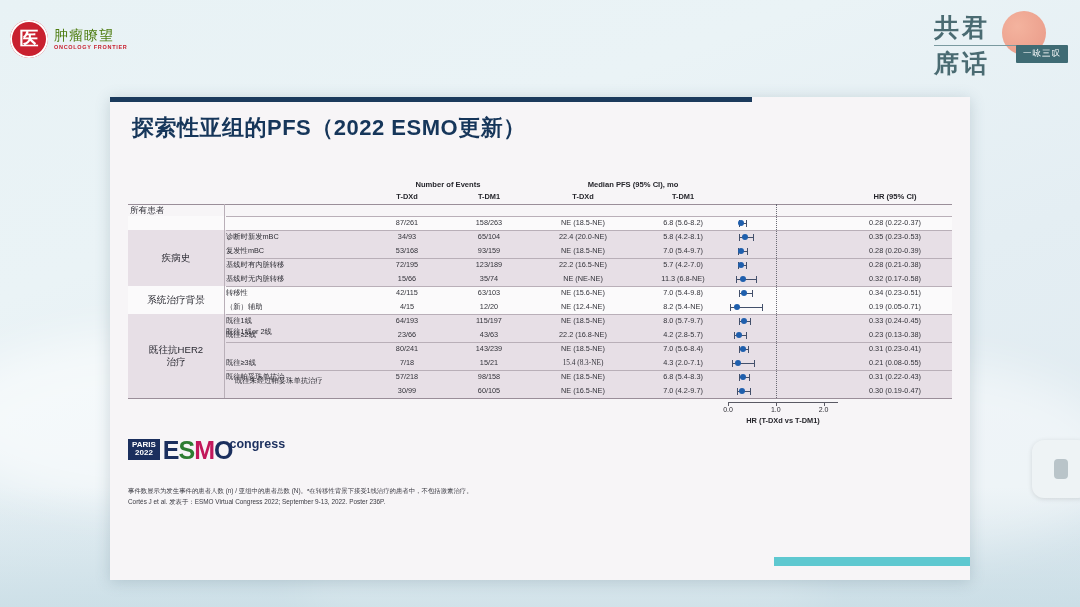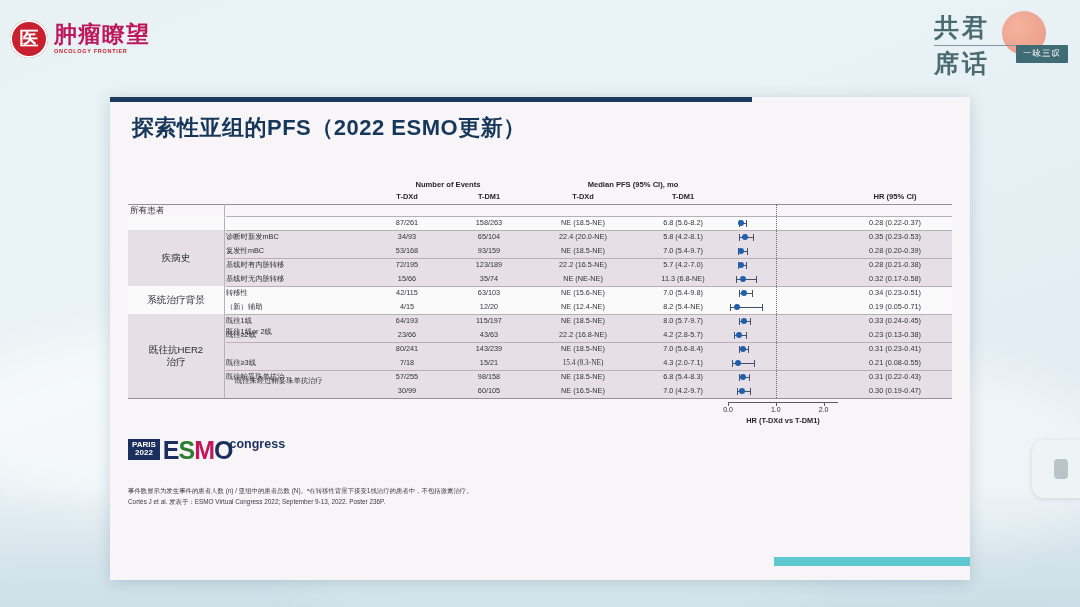--- a/index.html
+++ b/index.html
@@ -29,21 +29,21 @@
   
   .brand { position:absolute; left:10px; top:20px; display:flex; align-items:center; gap:6px; }
   .brand-seal {
     width:38px; height:38px; border-radius:50%;
     background:#c9202f; position:relative;
     box-shadow:0 0 0 2px #fff inset;
     display:flex; align-items:center; justify-content:center;
   }
   .brand-seal span { color:#fff; font-size:19px; font-weight:700; font-family:"Liberation Serif",serif; }
   .brand-txt { line-height:1; }
-  .brand-cn { font-size:23px; font-weight:700; color:#be185d; letter-spacing:1px; }
+  .brand-cn { font-size:14px; font-weight:400; color:#4d7c0f; letter-spacing:1px; }
   .brand-en { font-size:5.5px; font-weight:700; color:#c9202f; letter-spacing:.7px; margin-top:3px; }
 
   
   .deco { position:absolute; right:12px; top:5px; width:136px; height:78px; }
   .deco-sun {
     position:absolute; right:22px; top:6px; width:44px; height:44px; border-radius:50%;
     background:radial-gradient(circle at 35% 35%, #f6a88f, #e98a74);
     opacity:.85;
   }
   .deco-ch {
@@ -313,21 +313,21 @@
       <div class="cell c-pf2" style="top:176px;">4.3 (2.0-7.1)</div>
       <div class="cell c-hr" style="top:176px;">0.21 (0.08-0.55)</div>
       <div class="marker" style="left:0;top:176px;width:824px;">
         <div class="mk-line" style="left:603.8260869565217px;width:22.478260869565247px;"></div>
         <div class="mk-cap" style="left:603.8260869565217px;"></div>
         <div class="mk-cap" style="left:626.304347826087px;"></div>
         <div class="mk-dot" style="left:607.0434782608696px;background:#1f5fad;"></div>
       </div>
       <div class="row alt" style="top:190px;"></div>
       <div class="cell c-sub" style="top:190px;">既往帕妥珠单抗治</div>
-      <div class="cell c-ev1" style="top:190px;">57/255</div>
+      <div class="cell c-ev1" style="top:190px;">57/218</div>
       <div class="cell c-ev2" style="top:190px;">98/158</div>
       <div class="cell c-pf1" style="top:190px;">NE (18.5-NE)</div>
       <div class="cell c-pf2" style="top:190px;">6.8 (5.4-8.3)</div>
       <div class="cell c-hr" style="top:190px;">0.31 (0.22-0.43)</div>
       <div class="marker" style="left:0;top:190px;width:824px;">
         <div class="mk-line" style="left:610.5217391304348px;width:10.04347826086962px;"></div>
         <div class="mk-cap" style="left:610.5217391304348px;"></div>
         <div class="mk-cap" style="left:620.5652173913044px;"></div>
         <div class="mk-dot" style="left:611.8260869565217px;background:#1f5fad;"></div>
       </div>

